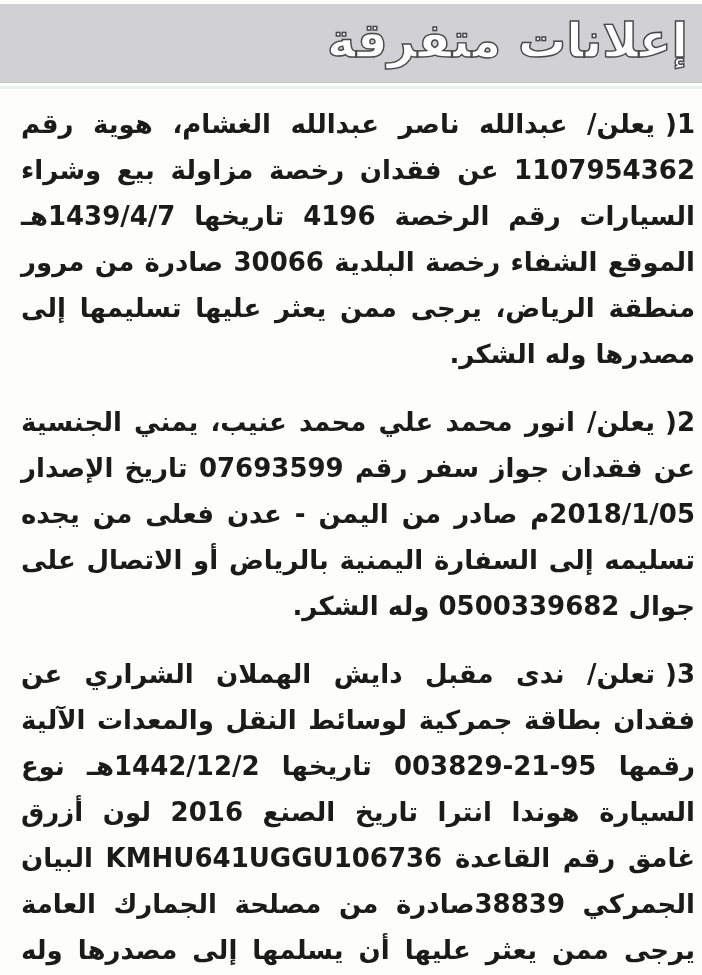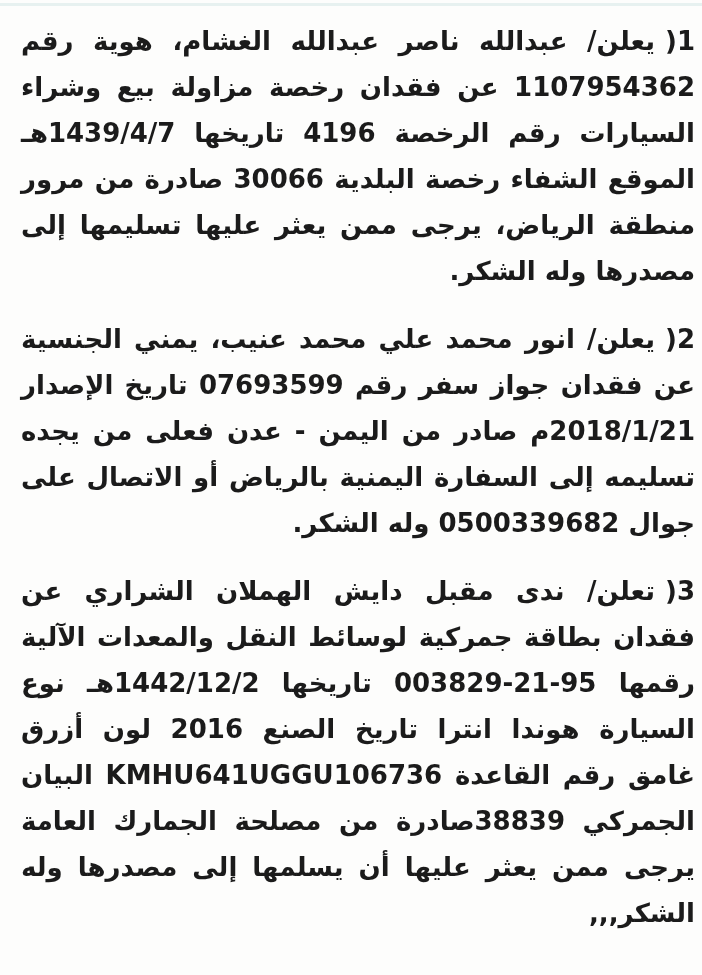--- a/index.html
+++ b/index.html
@@ -68,25 +68,28 @@
   .ad .num {
     margin-left: 10px;
     white-space: nowrap;
   }
 </style>
 </head>
 <body>
 
 <div class="page">
 
+  <header class="masthead">
+    <h1 class="masthead-title">إعلانات متفرقة</h1>
+  </header>
 
   <div class="accent-line"></div>
 
   <main class="content" dir="rtl">
 
     <p class="ad"><span class="num">1(</span><span>يعلن/ عبدالله ناصر عبدالله الغشام، هوية رقم 1107954362 عن فقدان رخصة مزاولة بيع وشراء السيارات رقم الرخصة 4196 تاريخها 1439/4/7هـ الموقع الشفاء رخصة البلدية 30066 صادرة من مرور منطقة الرياض، يرجى ممن يعثر عليها تسليمها إلى مصدرها وله الشكر.</span></p>
 
-    <p class="ad"><span class="num">2(</span><span>يعلن/ انور محمد علي محمد عنيب، يمني الجنسية عن فقدان جواز سفر رقم 07693599 تاريخ الإصدار 2018/1/21م صادر من اليمن - عدن فعلى من يجده تسليمه إلى السفارة اليمنية بالرياض أو الاتصال على جوال 0500339682 وله الشكر.</span></p>
+    <p class="ad"><span class="num">2(</span><span>يعلن/ انور محمد علي محمد عنيب، يمني الجنسية عن فقدان جواز سفر رقم 07693599 تاريخ الإصدار 2018/1/05م صادر من اليمن - عدن فعلى من يجده تسليمه إلى السفارة اليمنية بالرياض أو الاتصال على جوال 0500339682 وله الشكر.</span></p>
 
     <p class="ad"><span class="num">3(</span><span>تعلن/ ندى مقبل دايش الهملان الشراري عن فقدان بطاقة جمركية لوسائط النقل والمعدات الآلية رقمها 95-21-003829 تاريخها 1442/12/2هـ نوع السيارة هوندا انترا تاريخ الصنع 2016 لون أزرق غامق رقم القاعدة KMHU641UGGU106736 البيان الجمركي 38839صادرة من مصلحة الجمارك العامة يرجى ممن يعثر عليها أن يسلمها إلى مصدرها وله الشكر,,,</span></p>
 
   </main>
 </div>
 
 </body></html>

